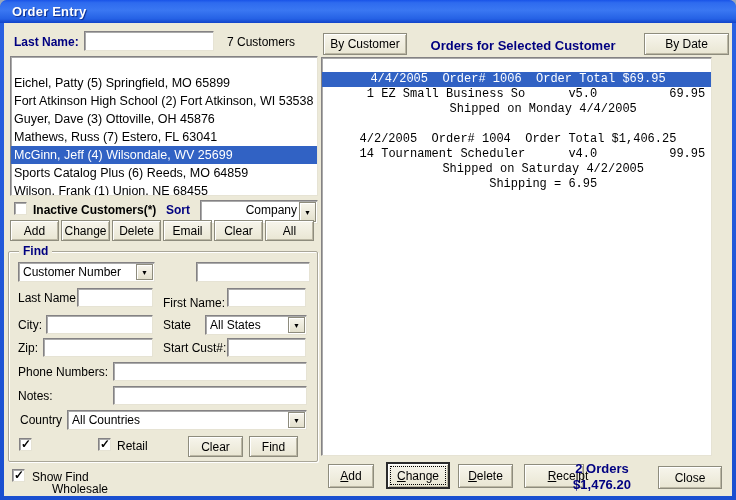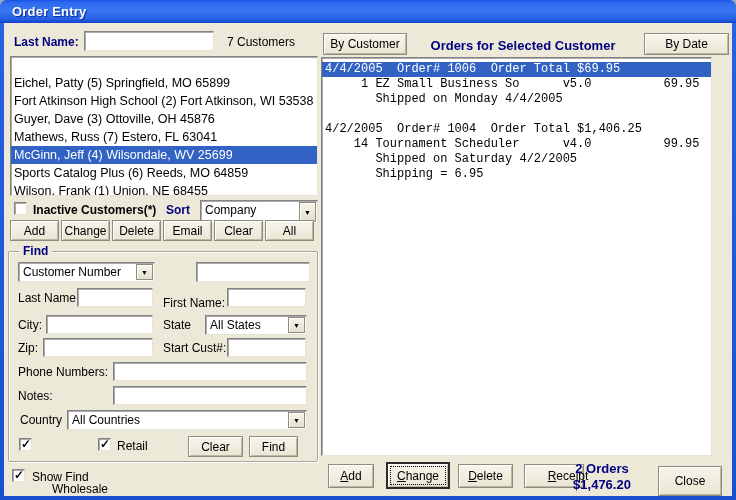--- a/index.html
+++ b/index.html
@@ -84,21 +84,21 @@
     <div class="listrow">Guyer, Dave (3) Ottoville, OH 45876</div>
     <div class="listrow">Mathews, Russ (7) Estero, FL 63041</div>
     <div class="listrow selected">McGinn, Jeff (4) Wilsondale, WV 25699</div>
     <div class="listrow">Sports Catalog Plus (6) Reeds, MO 64859</div>
     <div class="listrow">Wilson, Frank (1) Union, NE 68455</div>
   </div>
 
   <span class="checkbox" style="left:14px;top:202px;"></span>
   <span class="lbl" style="left:33px;top:203px;font-weight:bold;">Inactive Customers(*)</span>
   <span class="lbl navy" style="left:166px;top:203px;">Sort</span>
-  <div class="combo" style="left:200px;top:200px;width:118px;height:24px;">
+  <div class="combo" style="left:200px;top:200px;width:118px;height:24px;text-align:right;">
     <span class="val">Company</span>
     <span class="arrowbtn"></span>
   </div>
 
   <div class="btn" style="left:10px;top:220px;width:49px;height:21px;">
       <span>Add</span>
     </div>
   <div class="btn" style="left:61px;top:220px;width:49px;height:21px;">
       <span>Change</span>
     </div>
@@ -170,21 +170,21 @@
   <span class="lbl" style="left:32px;top:470px;">Show Find</span>
 
   <div class="btn" style="left:323px;top:33px;width:84px;height:22px;">
       <span>By Customer</span>
     </div>
   <span class="lbl navy" style="left:408px;top:38px;width:230px;text-align:center;font-size:13px;">Orders for Selected Customer</span>
   <div class="btn" style="left:644px;top:33px;width:85px;height:22px;">
       <span>By Date</span>
     </div>
 
-  <div class="sunken listbox orders" style="left:321px;top:57px;width:391px;height:399px;padding-top:4px;">
+  <div class="sunken listbox orders" style="left:321px;top:57px;width:391px;height:399px;padding-top:14px;text-align:center;">
     <div class="listrow selected">4/4/2005  Order# 1006  Order Total $69.95</div>
     <div class="listrow">     1 EZ Small Business So      v5.0          69.95</div>
     <div class="listrow">       Shipped on Monday 4/4/2005</div>
     <div class="listrow"></div>
     <div class="listrow">4/2/2005  Order# 1004  Order Total $1,406.25</div>
     <div class="listrow">    14 Tournament Scheduler      v4.0          99.95</div>
     <div class="listrow">       Shipped on Saturday 4/2/2005</div>
     <div class="listrow">       Shipping = 6.95</div>
   </div>
 
@@ -199,16 +199,16 @@
     </div>
   <div class="btn uline" style="left:524px;top:464px;width:60px;height:24px;padding-left:28px;">
       <span>Receipt</span>
     </div>
 
   <div class="totals navy" style="left:552px;top:461px;width:100px;">
     <div>2 Orders</div>
     <div>$1,476.20</div>
   </div>
 
-  <div class="btn" style="left:658px;top:466px;width:64px;height:30px;">
+  <div class="btn" style="left:658px;top:466px;width:64px;height:23px;">
       <span>Close</span>
     </div>
 </div>
 
 </body></html>

